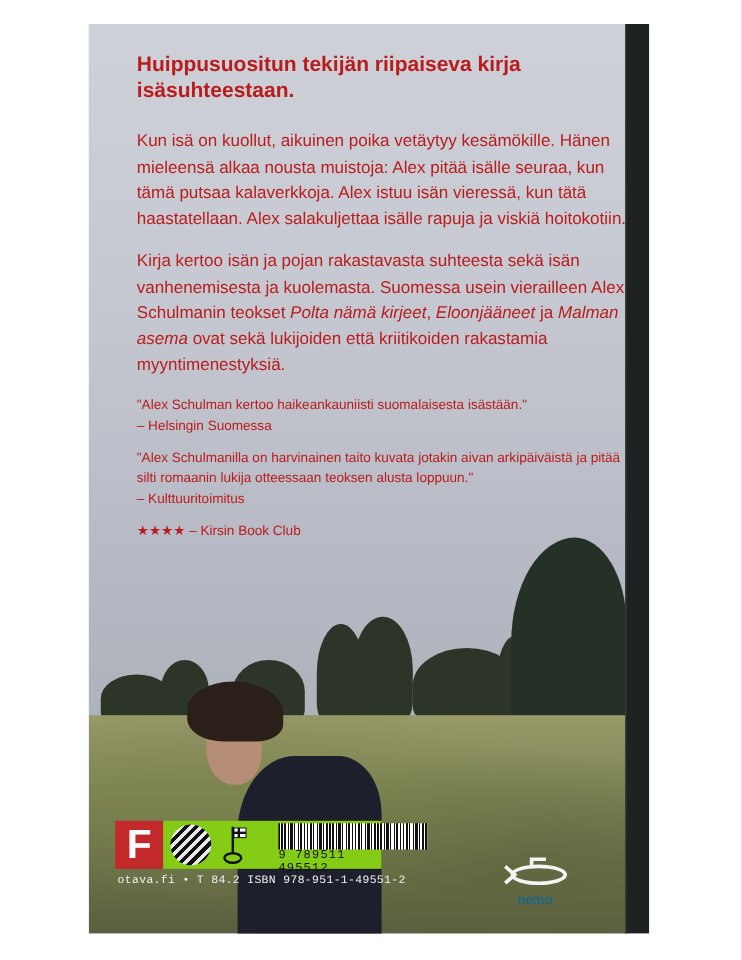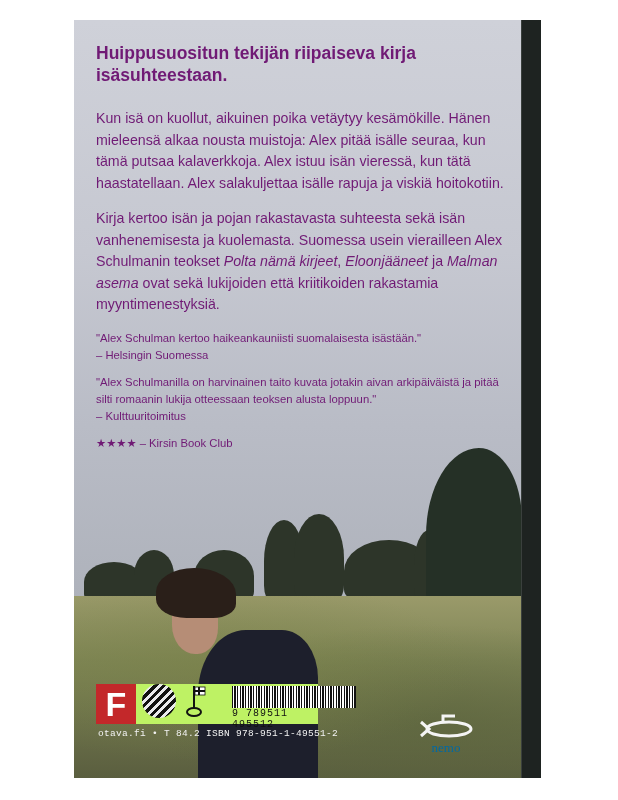--- a/index.html
+++ b/index.html
@@ -13,28 +13,28 @@
       radial-gradient(ellipse at 30% 40%, rgba(120,130,70,0.5), transparent 60%),
       radial-gradient(ellipse at 80% 70%, rgba(90,100,60,0.6), transparent 55%),
       linear-gradient(180deg, #9a9a6a 0%, #7f8556 35%, #6b7049 70%, #5a5e3f 100%); }
   .treeline { position:absolute; left:0; top:500px; width:449px; height:85px; }
   .tree { position:absolute; border-radius:50% 50% 20% 20%; background:#2d3529; }
   .bigtree { position:absolute; right:0; top:428px; width:96px; height:160px; background:#253026; border-radius:55% 45% 10% 10%; }
   .person { position:absolute; left:80px; top:548px; width:180px; height:210px; }
   .hair { position:absolute; left:2px; top:0; width:80px; height:50px; background:#2a1f19; border-radius:50% 55% 30% 40%; }
   .face { position:absolute; left:18px; top:28px; width:46px; height:58px; background:#b68d76; border-radius:35% 40% 45% 50%; }
   .jacket { position:absolute; left:44px; top:62px; width:120px; height:160px; background:#1d1f2c; border-radius:40% 30% 0 0; }
-  .text-block { position:absolute; left:22px; top:22px; width:410px; color:#701a75; }
+  .text-block { position:absolute; left:40px; top:22px; width:410px; color:#b91c1c; }
   .headline { font-weight:bold; font-size:17.5px; line-height:22px; margin:0 0 22px 0; }
   .para { font-size:14.2px; line-height:21.5px; margin:0 0 14px 0; }
   .quote { font-size:11.3px; line-height:17px; margin:0 0 10px 0; }
   .stars { font-size:11.3px; line-height:17px; }
   .codes { position:absolute; left:22px; top:664px; width:222px; height:40px; display:flex; }
   .f-logo { width:40px; height:40px; background:#c3282a; color:#fff; font-weight:bold; font-size:34px; text-align:center; line-height:40px; }
-  .white-panel { flex:1; background:#bef264; display:flex; position:relative; }
+  .white-panel { flex:1; background:#84cc16; display:flex; align-items:center; position:relative; }
   .swan { width:34px; height:34px; border-radius:50%; margin-left:6px;
     background: repeating-linear-gradient(-45deg, #111 0 3px, #e9e9ec 3px 6px); }
   .key { margin-left:8px; width:22px; height:34px; position:relative; }
   .barcode { position:absolute; left:96px; top:2px; width:124px; height:22px;
     background: repeating-linear-gradient(90deg, #111 0 1px, #fff 1px 2px, #111 2px 4px, #fff 4px 5px, #111 5px 6px, #fff 6px 8px); }
   .barcode-num { position:absolute; left:96px; top:24px; font-size:10px; letter-spacing:1px; color:#111; font-family:"Liberation Mono", monospace; }
   .isbn-line { position:absolute; left:24px; top:708px; font-size:9.5px; color:#f2f2f2; letter-spacing:0.3px;font-family:Liberation Mono, monospace; }
   .nemo { position:absolute; left:342px; top:692px; width:60px; text-align:center; color:#0369a1; }
   .nemo-label { font-family:"Liberation Serif", serif; font-size:13px; margin-top:-2px; }
 </style>

